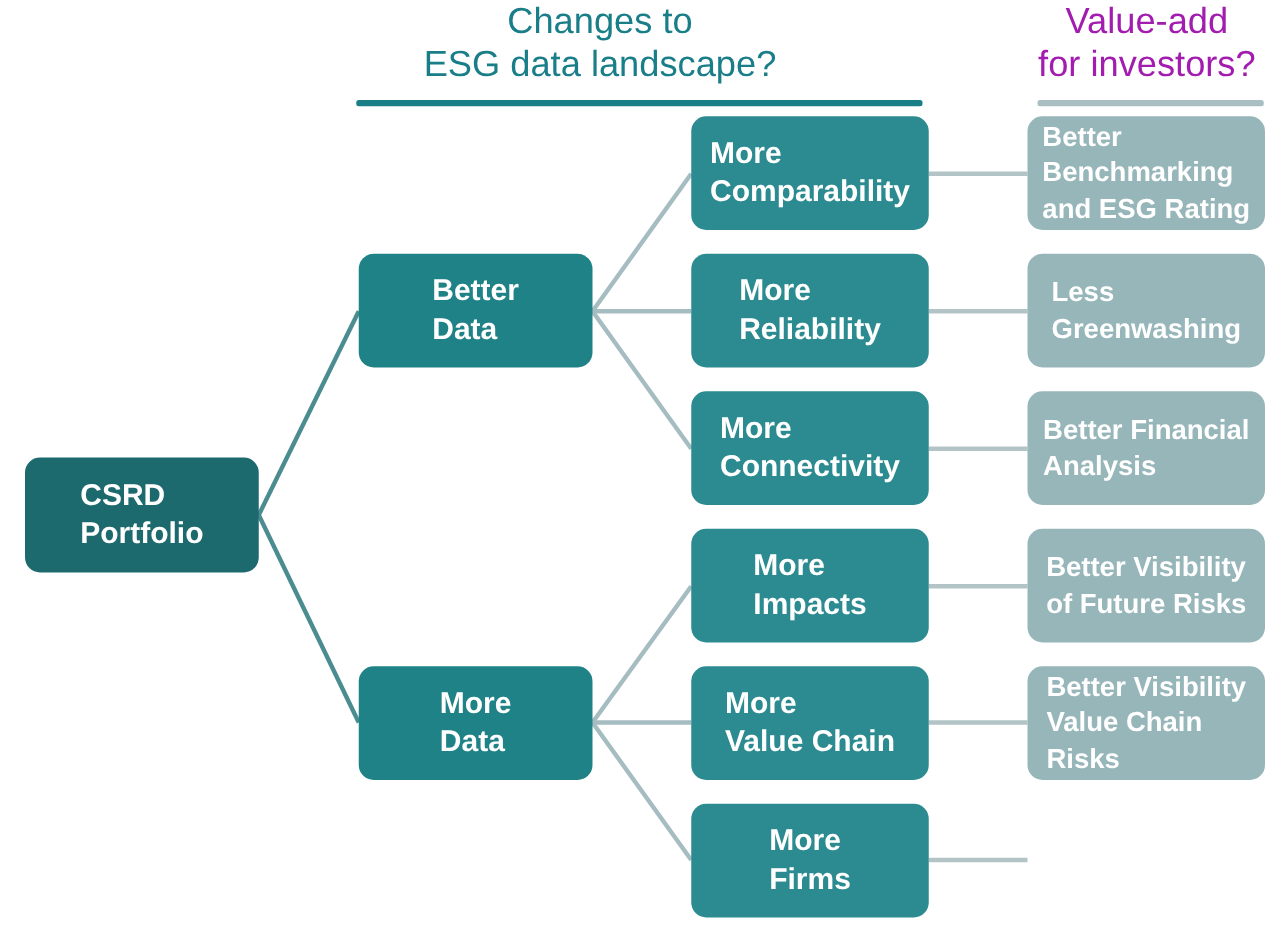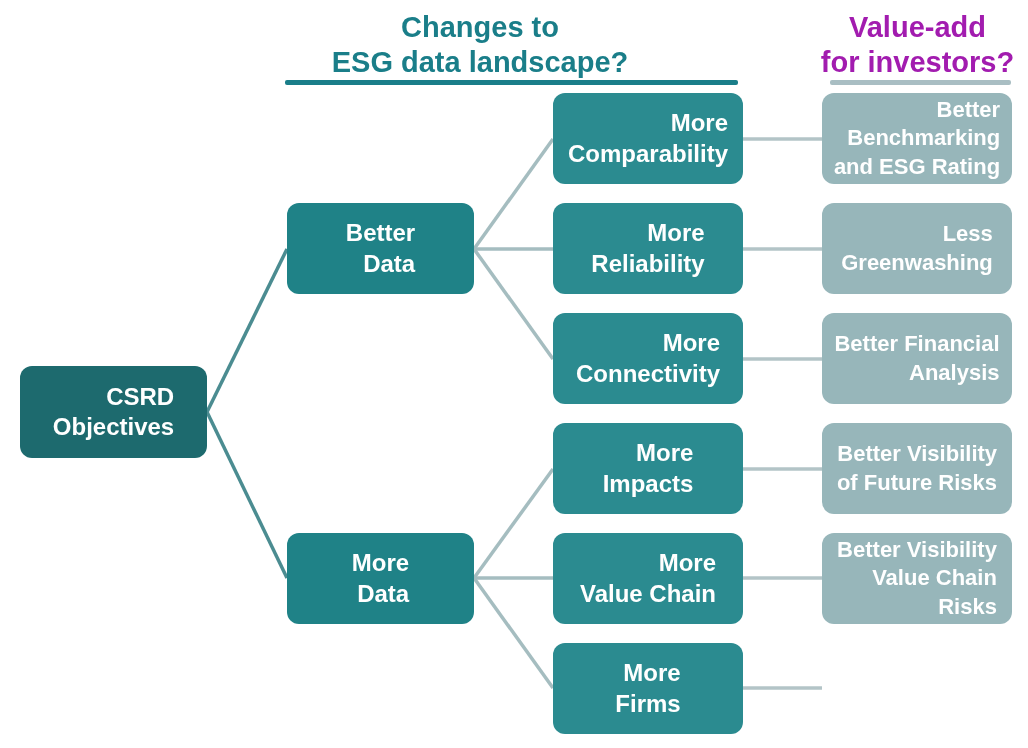--- a/index.html
+++ b/index.html
@@ -22,21 +22,21 @@
     height: 748px;
   }
   .node {
     position: absolute;
     border-radius: 12px;
     color: #ffffff;
     font-weight: bold;
     display: flex;
     align-items: center;
     justify-content: center;
-    text-align: right;
+    text-align: left;
     white-space: pre-line;
     line-height: 1.27;
   }
   .root-node {
     left: 20px; top: 366px; width: 187px; height: 92px;
     background: #1d6a6e;
     font-size: 24px;
   }
   .l2-node {
     left: 287px; width: 187px; height: 91px;
@@ -57,23 +57,23 @@
     line-height: 1.3;
   }
   .row1 { top: 93px; }
   .row2 { top: 203px; }
   .row3 { top: 313px; }
   .row4 { top: 423px; }
   .row5 { top: 533px; }
   .row6 { top: 643px; }
   .col-header {
     position: absolute;
-    top: 10px;
+    top: 0;
     text-align: center;
-    font-weight: bold;
+    font-weight: normal;
     font-size: 29px;
     line-height: 1.22;
     white-space: pre-line;
   }
   .header-changes {
     left: 280px; width: 400px;
     color: #1a7e89;
   }
   .header-value {
     left: 810px; width: 215px;
@@ -125,21 +125,21 @@
 
   <div class="col-header header-changes">Changes to
 ESG data landscape?</div>
   <div class="underline underline-changes"></div>
 
   <div class="col-header header-value">Value-add
 for investors?</div>
   <div class="underline underline-value"></div>
 
   <div class="node root-node">CSRD
-Objectives</div>
+Portfolio</div>
 
   <div class="node l2-node l2-top">Better
 Data</div>
   <div class="node l2-node l2-bottom">More
 Data</div>
 
   <div class="node l3-node row1">More
 Comparability</div>
   <div class="node l3-node row2">More
 Reliability</div>

